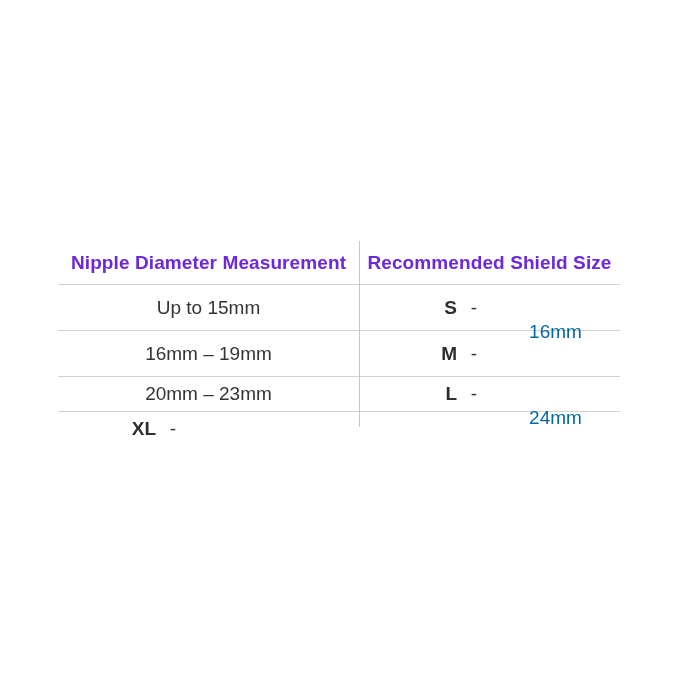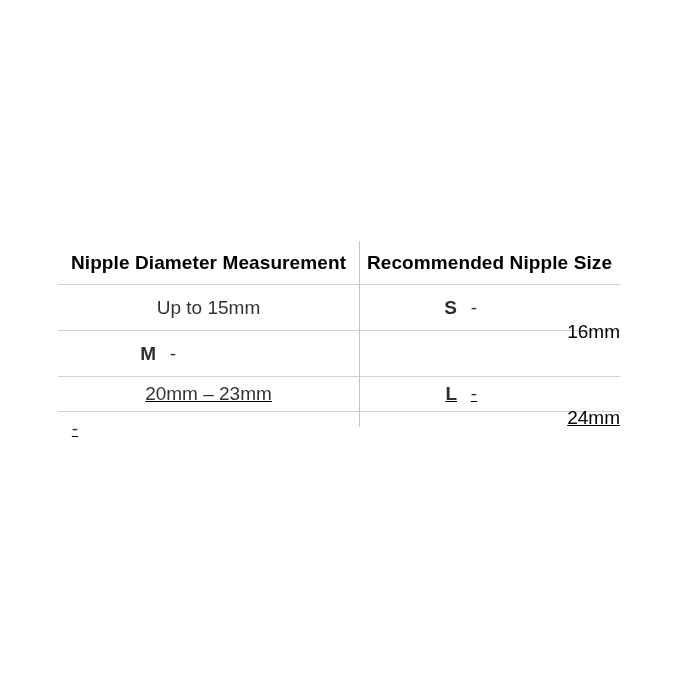--- a/index.html
+++ b/index.html
@@ -33,33 +33,33 @@
     display: flex;
     box-sizing: border-box;
   }
   .t-row.header-row {
     height: 43px;
   }
   .t-row.data-row {
     border-top: 1px solid #d2d2d2;
   }
   .t-row.r1, .t-row.r2 { height: 46px; }
-  .t-row.r3, .t-row.r4 { height: 35px; text-decoration: underline; }
+  .t-row.r3, .t-row.r4 { height: 35px; }
   .cell {
     display: flex;
     align-items: center;
     justify-content: center;
     box-sizing: border-box;
   }
   .cell.left  { width: 301px; }
   .cell.right { width: 261px; }
   .header-row .cell {
     font-weight: bold;
     font-size: 19px;
-    color: #000000;
+    color: #6d28d9;
     letter-spacing: 0.1px;
   }
   .data-row .cell {
     font-size: 19px;
     color: #343434;
   }
   .size-group {
     display: flex;
     width: 261px;
     align-items: center;
@@ -73,48 +73,49 @@
   }
   .size-sep {
     display: inline-block;
     width: 34px;
     text-align: center;
     color: #343434;
   }
   .size-value {
     display: inline-block;
     width: 129px;
-    text-align: right;
-    color: #000000;
+    text-align: center;
+    color: #0369a1;
     margin-top: 48px;
   }
 </style>
 </head>
 <body>
 
 <div class="sizing-table">
   <div class="col-divider"></div>
 
   <div class="t-row header-row">
     <div class="cell left">Nipple Diameter Measurement</div>
-    <div class="cell right">Recommended Nipple Size</div>
+    <div class="cell right">Recommended Shield Size</div>
   </div>
 
   <div class="t-row data-row r1">
     <div class="cell left">Up to 15mm</div>
     <div class="cell right">
       <span class="size-group">
         <span class="size-letter">S</span>
         <span class="size-sep">-</span>
         <span class="size-value">16mm</span>
       </span>
     </div>
   </div>
 
   <div class="t-row data-row r2">
+    <div class="cell left">16mm – 19mm</div>
     <div class="cell right">
       <span class="size-group">
         <span class="size-letter">M</span>
         <span class="size-sep">-</span>
       </span>
     </div>
   </div>
 
   <div class="t-row data-row r3">
     <div class="cell left">20mm – 23mm</div>
@@ -123,17 +124,18 @@
         <span class="size-letter">L</span>
         <span class="size-sep">-</span>
         <span class="size-value">24mm</span>
       </span>
     </div>
   </div>
 
   <div class="t-row data-row r4">
     <div class="cell right">
       <span class="size-group">
+        <span class="size-letter">XL</span>
         <span class="size-sep">-</span>
       </span>
     </div>
   </div>
 </div>
 
 </body></html>

